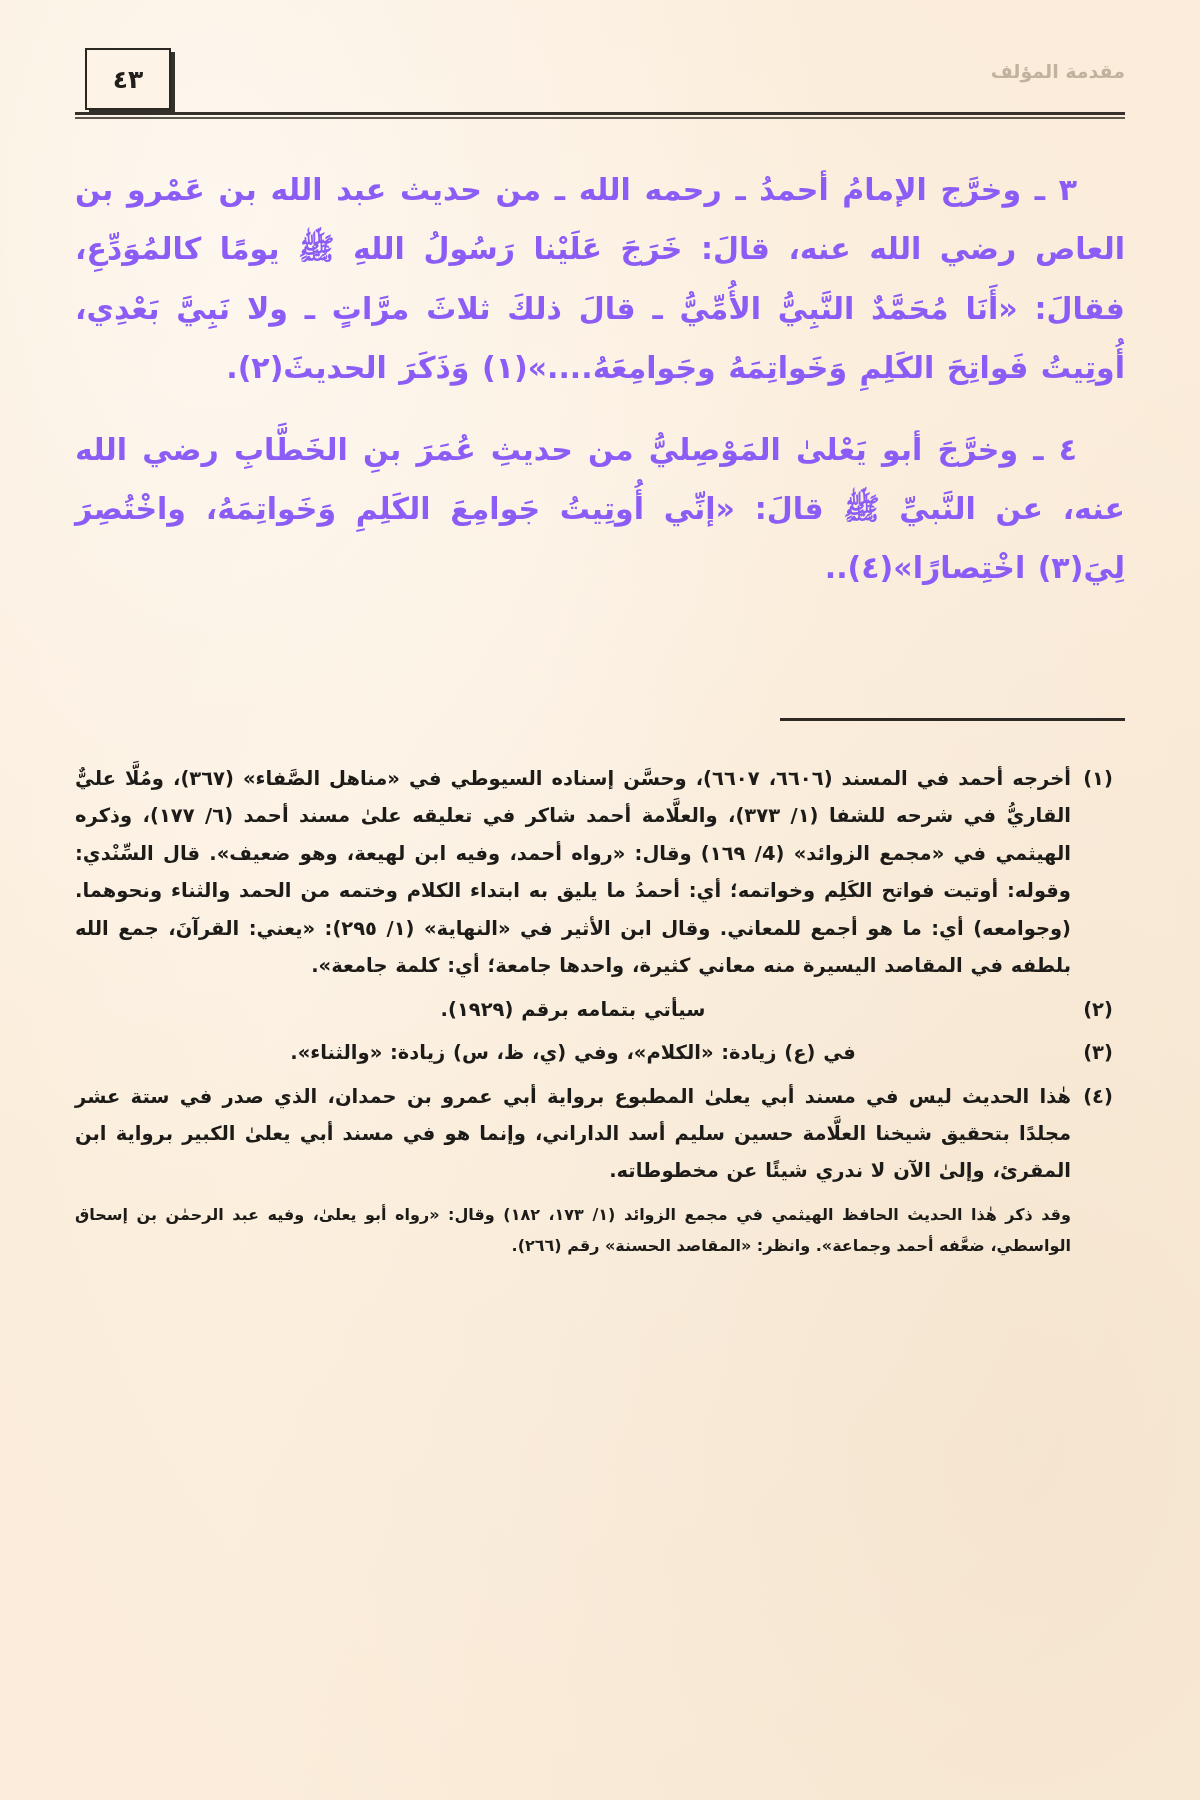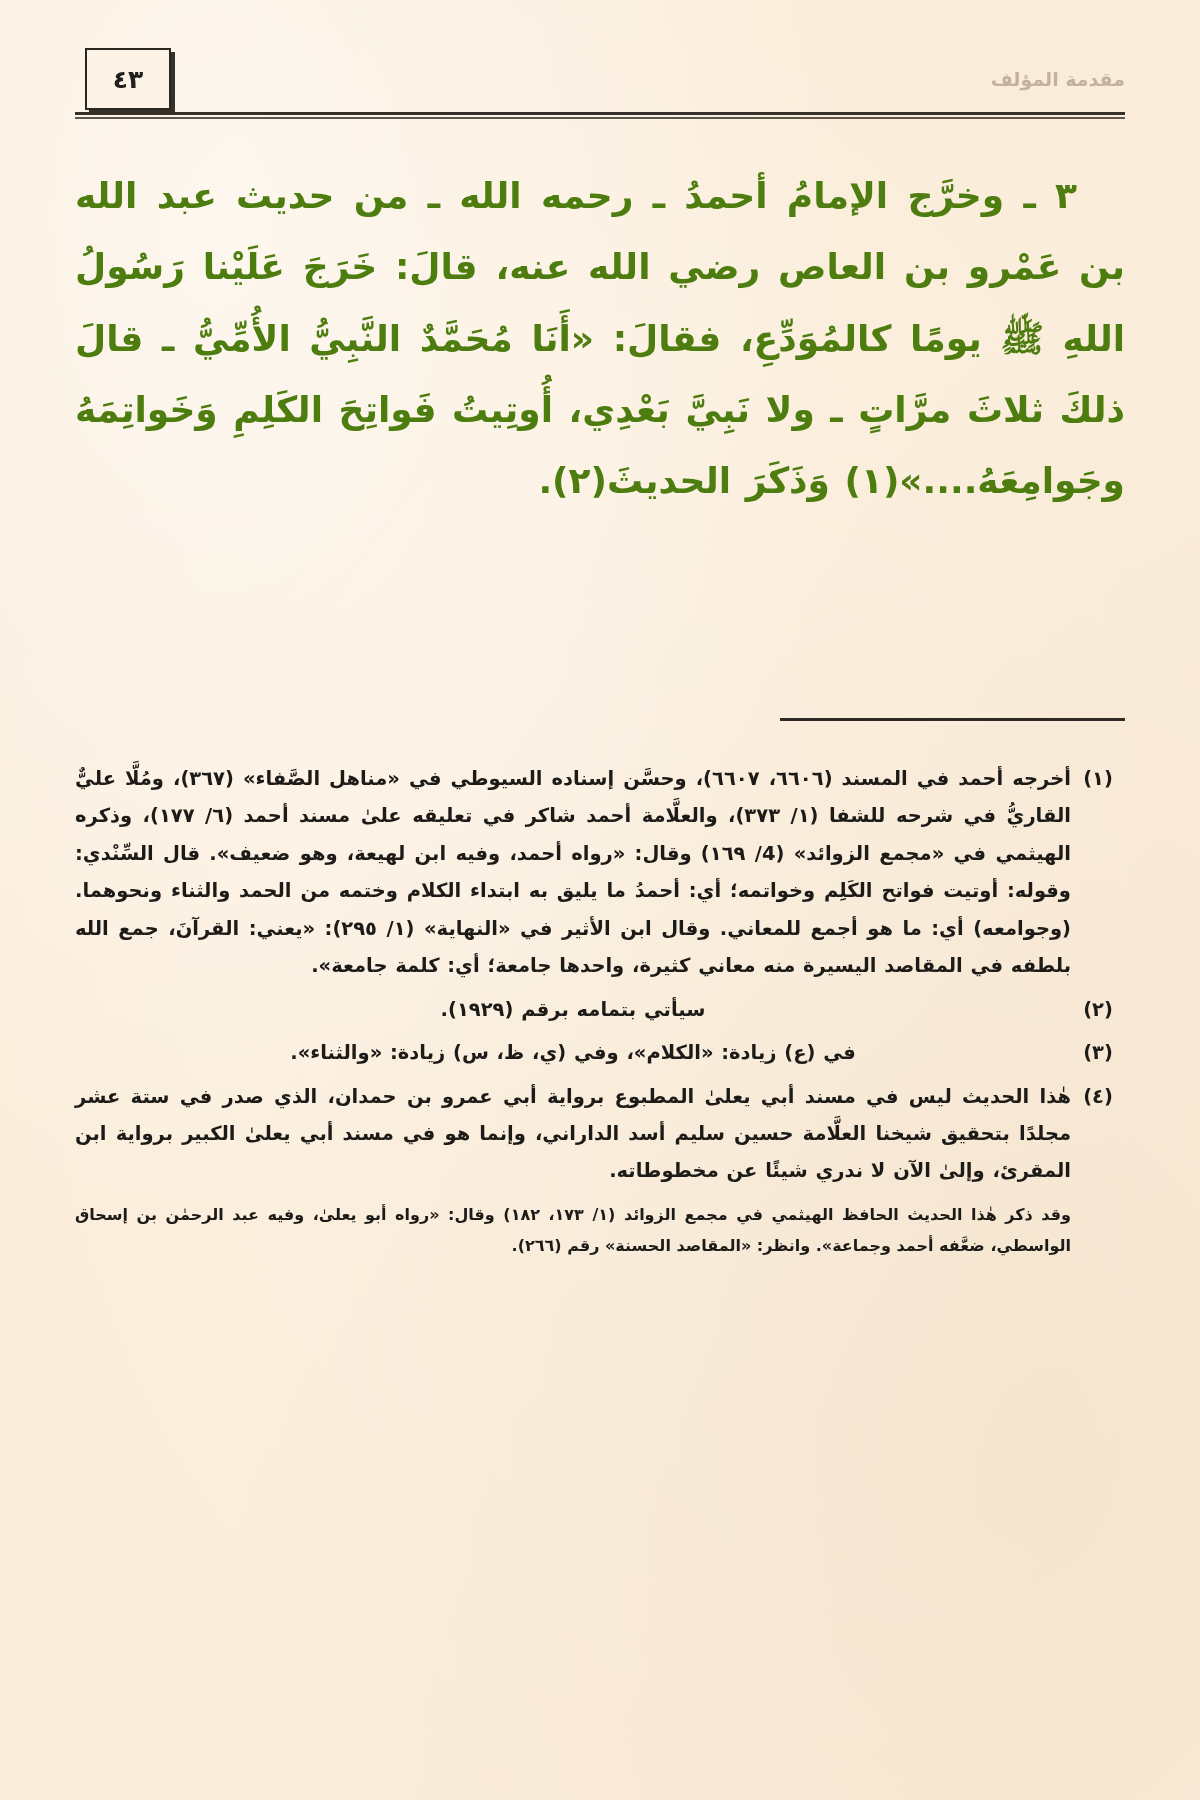--- a/index.html
+++ b/index.html
@@ -68,44 +68,43 @@
   }
   .running-header {
     position: absolute;
     right: 0;
     top: 16px;
     font-size: 19px;
     color: #b9a893;
     font-weight: 600;
     opacity: 0.85;
     letter-spacing: 0.5px;
-    margin-top: 8px;
   }
   .header-rule {
     position: absolute;
     top: 112px;
     right: 75px;
     left: 75px;
     height: 7px;
     border-top: 3px solid #35302a;
     border-bottom: 2px solid #5d564d;
     box-sizing: border-box;
   }
 
   
   .body-area {
     position: absolute;
     top: 160px;
     right: 75px;
     left: 75px;
   }
   .body-para {
-    font-size: 36px;
+    font-size: 30px;
     line-height: 1.98;
-    color: #4d7c0f;
+    color: #8b5cf6;
     text-align: justify;
     text-align-last: right;
     margin: 0 0 22px 0;
     font-weight: 600;
     word-spacing: 2px;
   }
   .para-indent { display: inline-block; width: 48px; }
 
   
   .fn-rule {
@@ -171,20 +170,23 @@
       <div class="page-number-box">
         <span class="page-number">٤٣</span>
       </div>
       <div class="running-header">مقدمة المؤلف</div>
     </div>
     <div class="header-rule"></div>
 
     <div class="body-area">
       <p class="body-para">
         <span class="para-indent"></span><span>٣ ـ وخرَّج الإمامُ أحمدُ ـ رحمه الله ـ من حديث عبد الله بن عَمْرو بن العاص رضي الله عنه، قالَ: خَرَجَ عَلَيْنا رَسُولُ اللهِ ﷺ يومًا كالمُوَدِّعِ، فقالَ: «أَنَا مُحَمَّدٌ النَّبِيُّ الأُمِّيُّ ـ قالَ ذلكَ ثلاثَ مرَّاتٍ ـ ولا نَبِيَّ بَعْدِي، أُوتِيتُ فَواتِحَ الكَلِمِ وَخَواتِمَهُ وجَوامِعَهُ....»(١) وَذَكَرَ الحديثَ(٢).</span>
+      </p>
+      <p class="body-para">
+        <span class="para-indent"></span><span>٤ ـ وخرَّجَ أبو يَعْلىٰ المَوْصِليُّ من حديثِ عُمَرَ بنِ الخَطَّابِ رضي الله عنه، عن النَّبيِّ ﷺ قالَ: «إنِّي أُوتِيتُ جَوامِعَ الكَلِمِ وَخَواتِمَهُ، واخْتُصِرَ لِيَ(٣) اخْتِصارًا»(٤)..</span>
       </p>
     </div>
 
     <div class="fn-rule"></div>
 
     <div class="footnotes">
 
       <div class="fn-item">
         <div class="fn-marker">(١)</div>
         <div class="fn-text">

